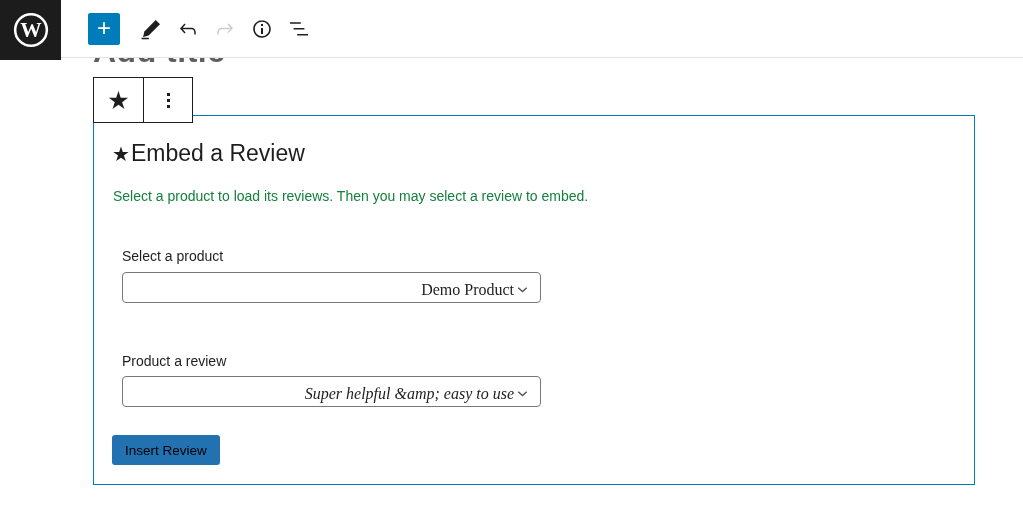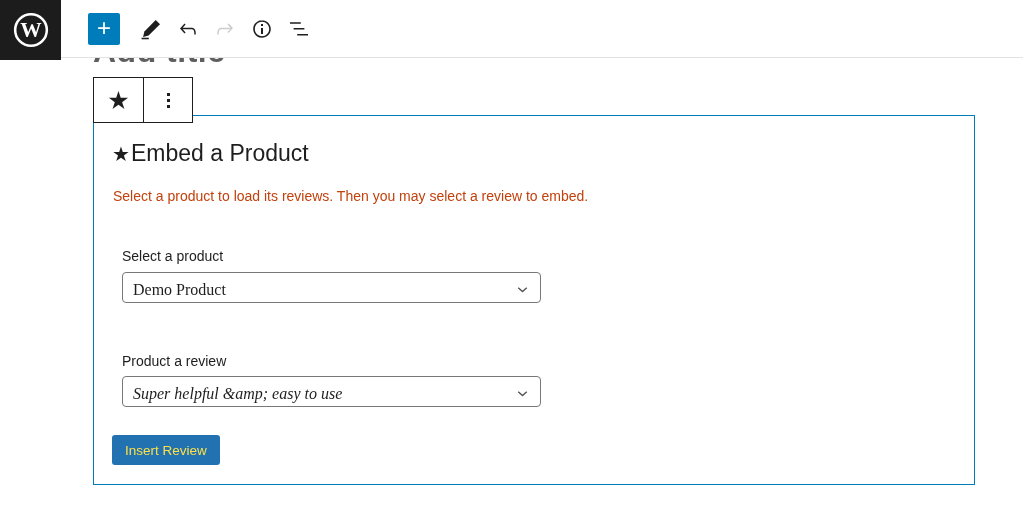--- a/index.html
+++ b/index.html
@@ -59,42 +59,42 @@
     border:1.5px solid var(--accent); background:#fff; z-index:2;
   }
   .block-heading {
     position:absolute; left:18px; top:24px; margin:0;
     font-size:23px; font-weight:500; color:#1e1e1e;
     display:flex; align-items:center;
   }
   .block-heading .h-star { font-size:20px; margin-right:1px; }
   .block-description {
     position:absolute; left:19px; top:70px; margin:0;
-    font-size:14px; line-height:20px; color:#c2410c;
+    font-size:14px; line-height:20px; color:#15803d;
   }
   .field-label {
     position:absolute; left:28px; font-size:14px; line-height:20px; color:#1e1e1e;margin-top:16px;
   }
   .lbl-product { top:114px; }
   .lbl-review  { top:219px; }
   .select {
     position:absolute; left:28px; width:419px; height:31px;
     border:1px solid #787878; border-radius:4px; background:#fff;
-    display:flex; align-items:center; justify-content:space-between;
+    display:flex; align-items:center; justify-content:flex-end;
     padding:4px 9px 0 10px; cursor:pointer;
   }
   .sel-product { top:156px; }
   .sel-review  { top:260px;font-style:italic; }
   .select-value {
     font-family:"Liberation Serif", serif; font-size:16px; color:#1e1e1e;
     white-space:nowrap; overflow:hidden;
   }
   .insert-btn {
     position:absolute; left:18px; top:319px; height:30px; padding:0 13px;
-    background:var(--primary-button-bg); color:#fde047; border:none; border-radius:3px;
+    background:var(--primary-button-bg); color:#000000; border:none; border-radius:3px;
     font-family:"Liberation Sans", sans-serif; font-size:13.5px; cursor:pointer;
   }
 </style>
 </head>
 <body>
 
 <div class="stage">
 
   <h1 class="post-title">Add title</h1>
 
@@ -154,21 +154,21 @@
           <i></i>
           <i></i>
         </span>
     </button>
   </div>
 
   <div class="review-block">
 
     <h2 class="block-heading">
       <span class="h-star">★</span>
-      <span>Embed a Product</span>
+      <span>Embed a Review</span>
     </h2>
 
     <p class="block-description">Select a product to load its reviews. Then you may select a review to embed.</p>
 
     <label class="field-label lbl-product">Select a product</label>
     <div class="select sel-product">
       <span class="select-value">Demo Product</span>
       <svg width="17" height="17" viewBox="0 0 24 24">
         <path d="M6 9.5l6 5.5 6-5.5" fill="none" stroke="#555" stroke-width="2"></path>
       </svg>

